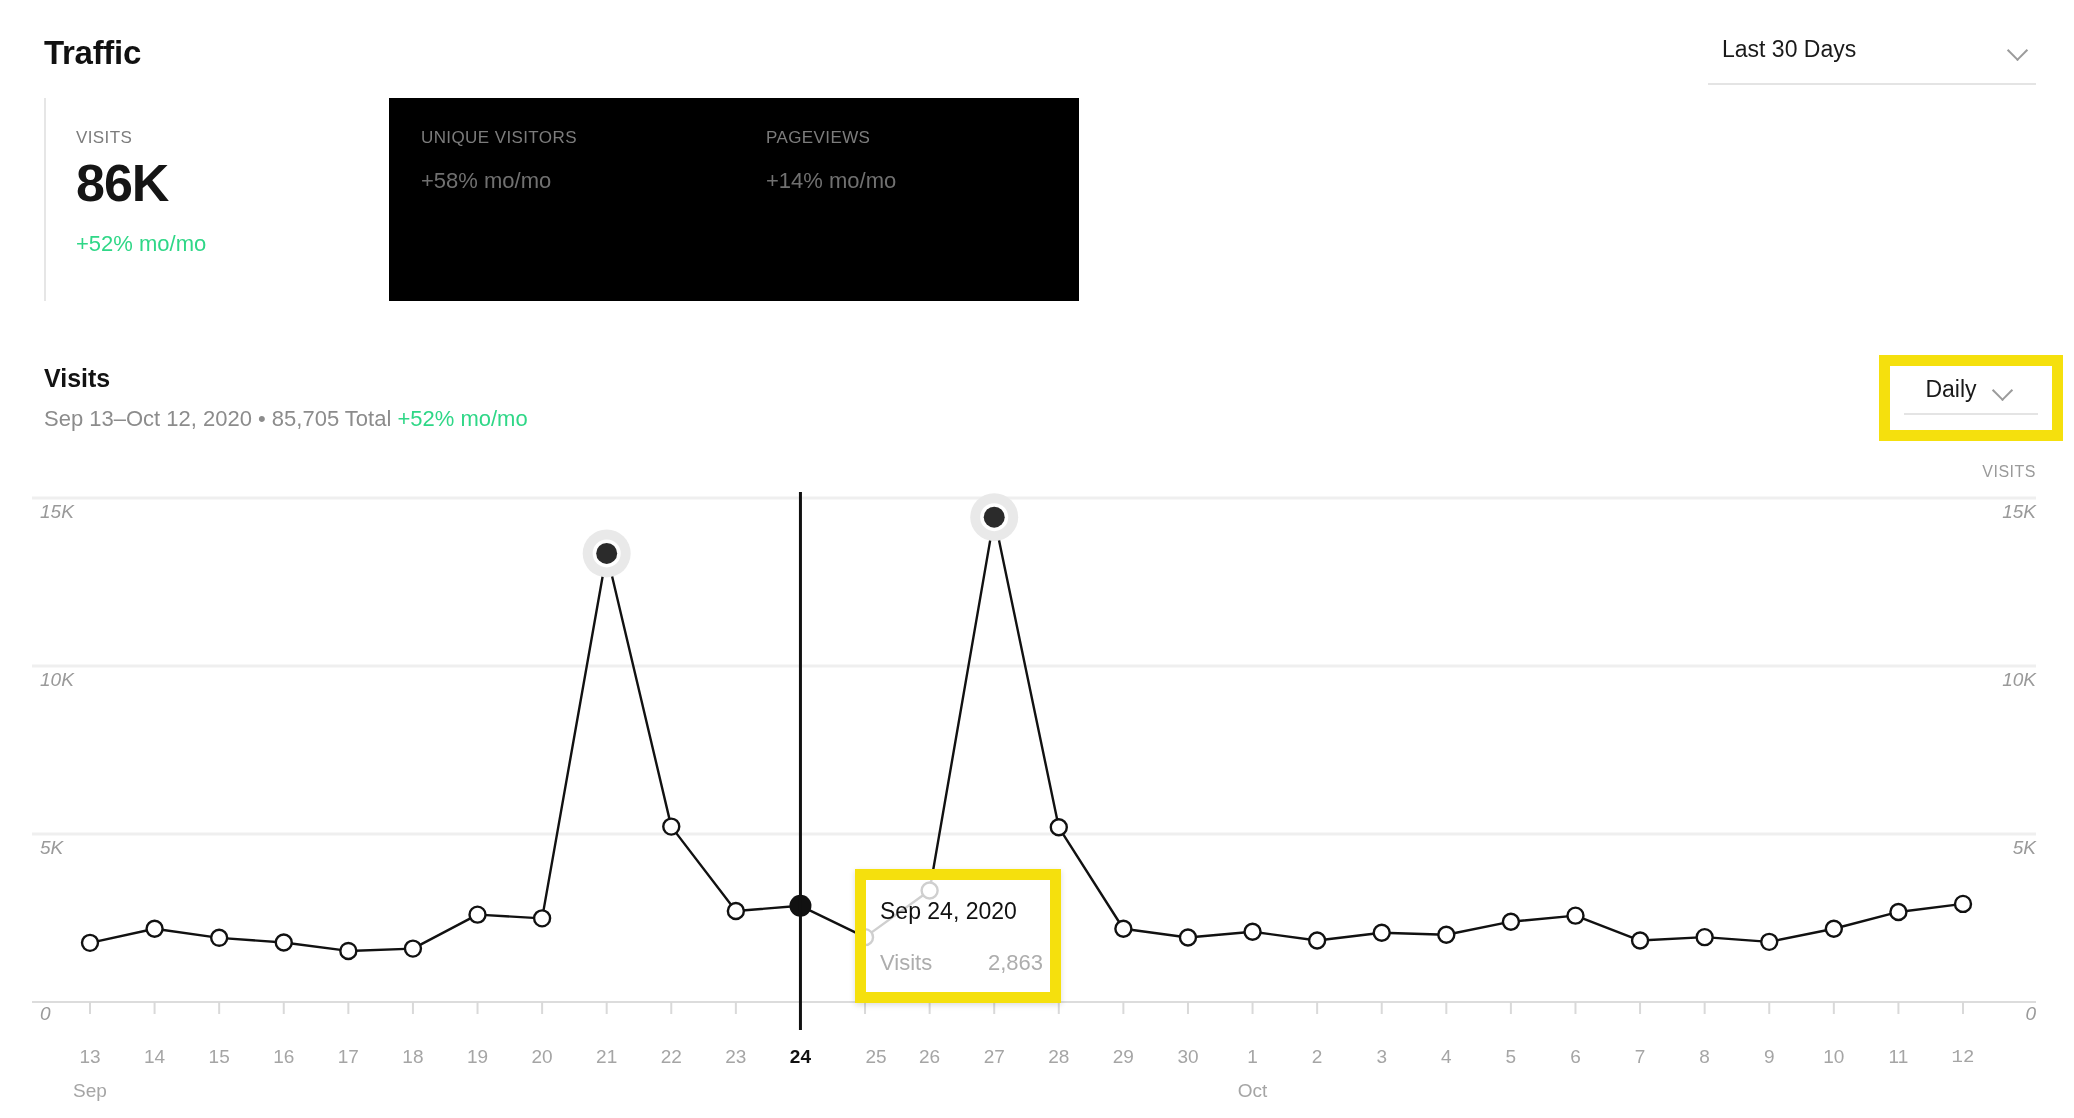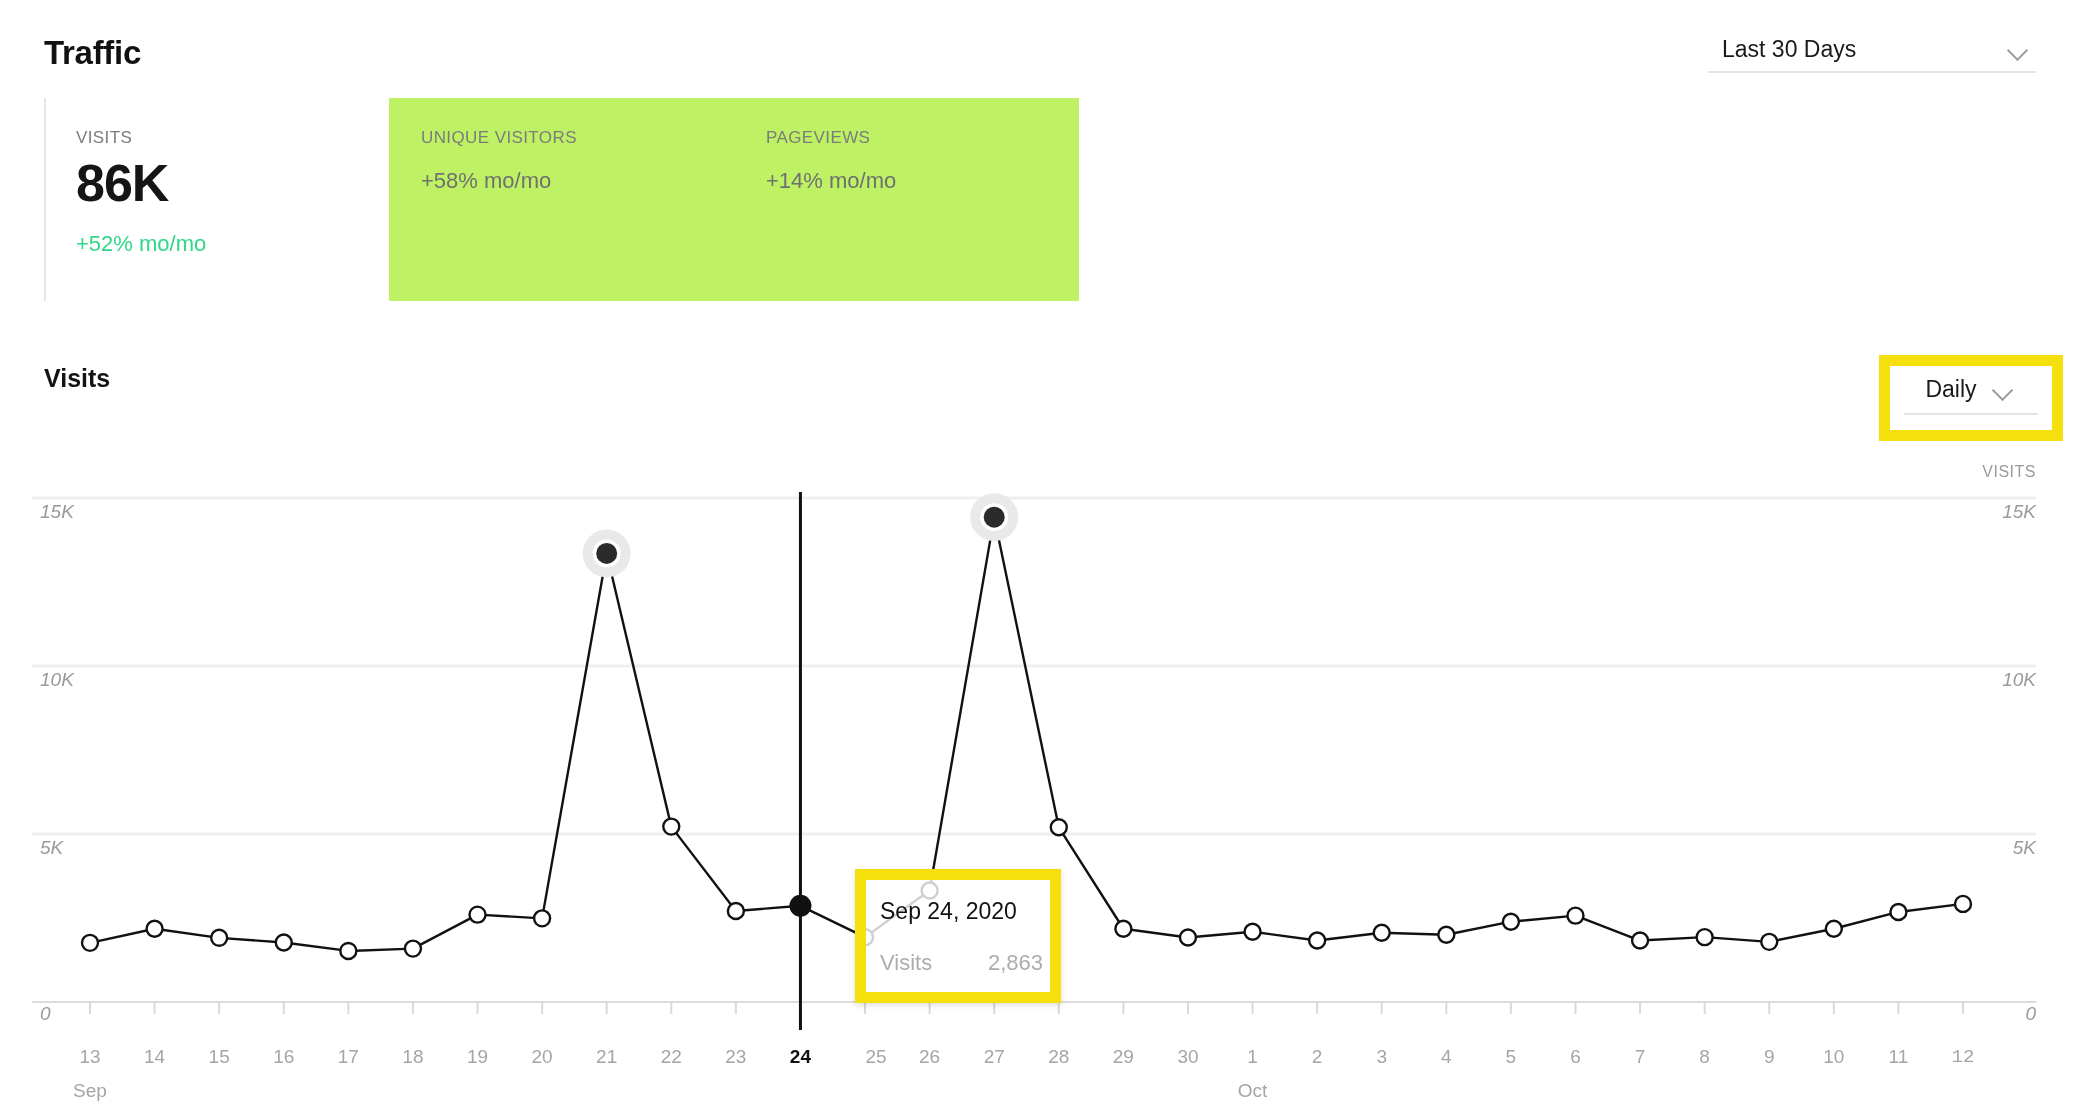--- a/index.html
+++ b/index.html
@@ -28,21 +28,21 @@
     color: #111111;
   }
 
   .range-select {
     position: absolute;
     right: 38px; top: 36px;
     width: 328px;
     display: flex;
     align-items: center;
     justify-content: space-between;
-    padding: 0 4px 8px 14px;
+    padding: 0 4px 20px 14px;
     border-bottom: 2px solid #e4e4e4;
     box-sizing: border-box;
     cursor: pointer;
   }
   .range-select .label {
     font-size: 23px;
     color: #1a1a1a;
   }
   .chev {
     width: 26px; height: 26px;
@@ -67,21 +67,21 @@
     display: flex;
     align-items: stretch;
   }
   .stat {
     width: 345px;
     box-sizing: border-box;
     padding: 30px 0 0 32px;
     position: relative;
   }
   .stat.first { border-left: 2px solid #e6e6e6; padding-left: 30px; }
-  .stat.shaded { background: #bef264; }
+  .stat.shaded { background: #000000; }
   .stat-label {
     font-size: 17px;
     letter-spacing: 0.4px;
     color: #7c7c7c;
     text-transform: uppercase;
   }
   .stat-value {
     margin-top: 8px;
     font-size: 52px;
     font-weight: 700;
@@ -235,20 +235,23 @@
       <div class="stat-label">UNIQUE VISITORS</div>
       <div class="stat-delta">+58% mo/mo</div>
     </div>
     <div class="stat shaded">
       <div class="stat-label">PAGEVIEWS</div>
       <div class="stat-delta">+14% mo/mo</div>
     </div>
   </div>
 
   <div class="section-title">Visits</div>
+  <div class="section-sub">
+    <span>Sep 13–Oct 12, 2020 • 85,705 Total </span><span class="pos">+52% mo/mo</span>
+  </div>
 
   <div class="daily-highlight"></div>
   <div class="granularity-select">
     <span class="label">Daily</span>
     <span class="chev"></span>
   </div>
 
   <div class="axis-unit">VISITS</div>
 
   <svg class="chart" id="chart-svg" viewBox="0 0 2074 1118" preserveAspectRatio="none">

